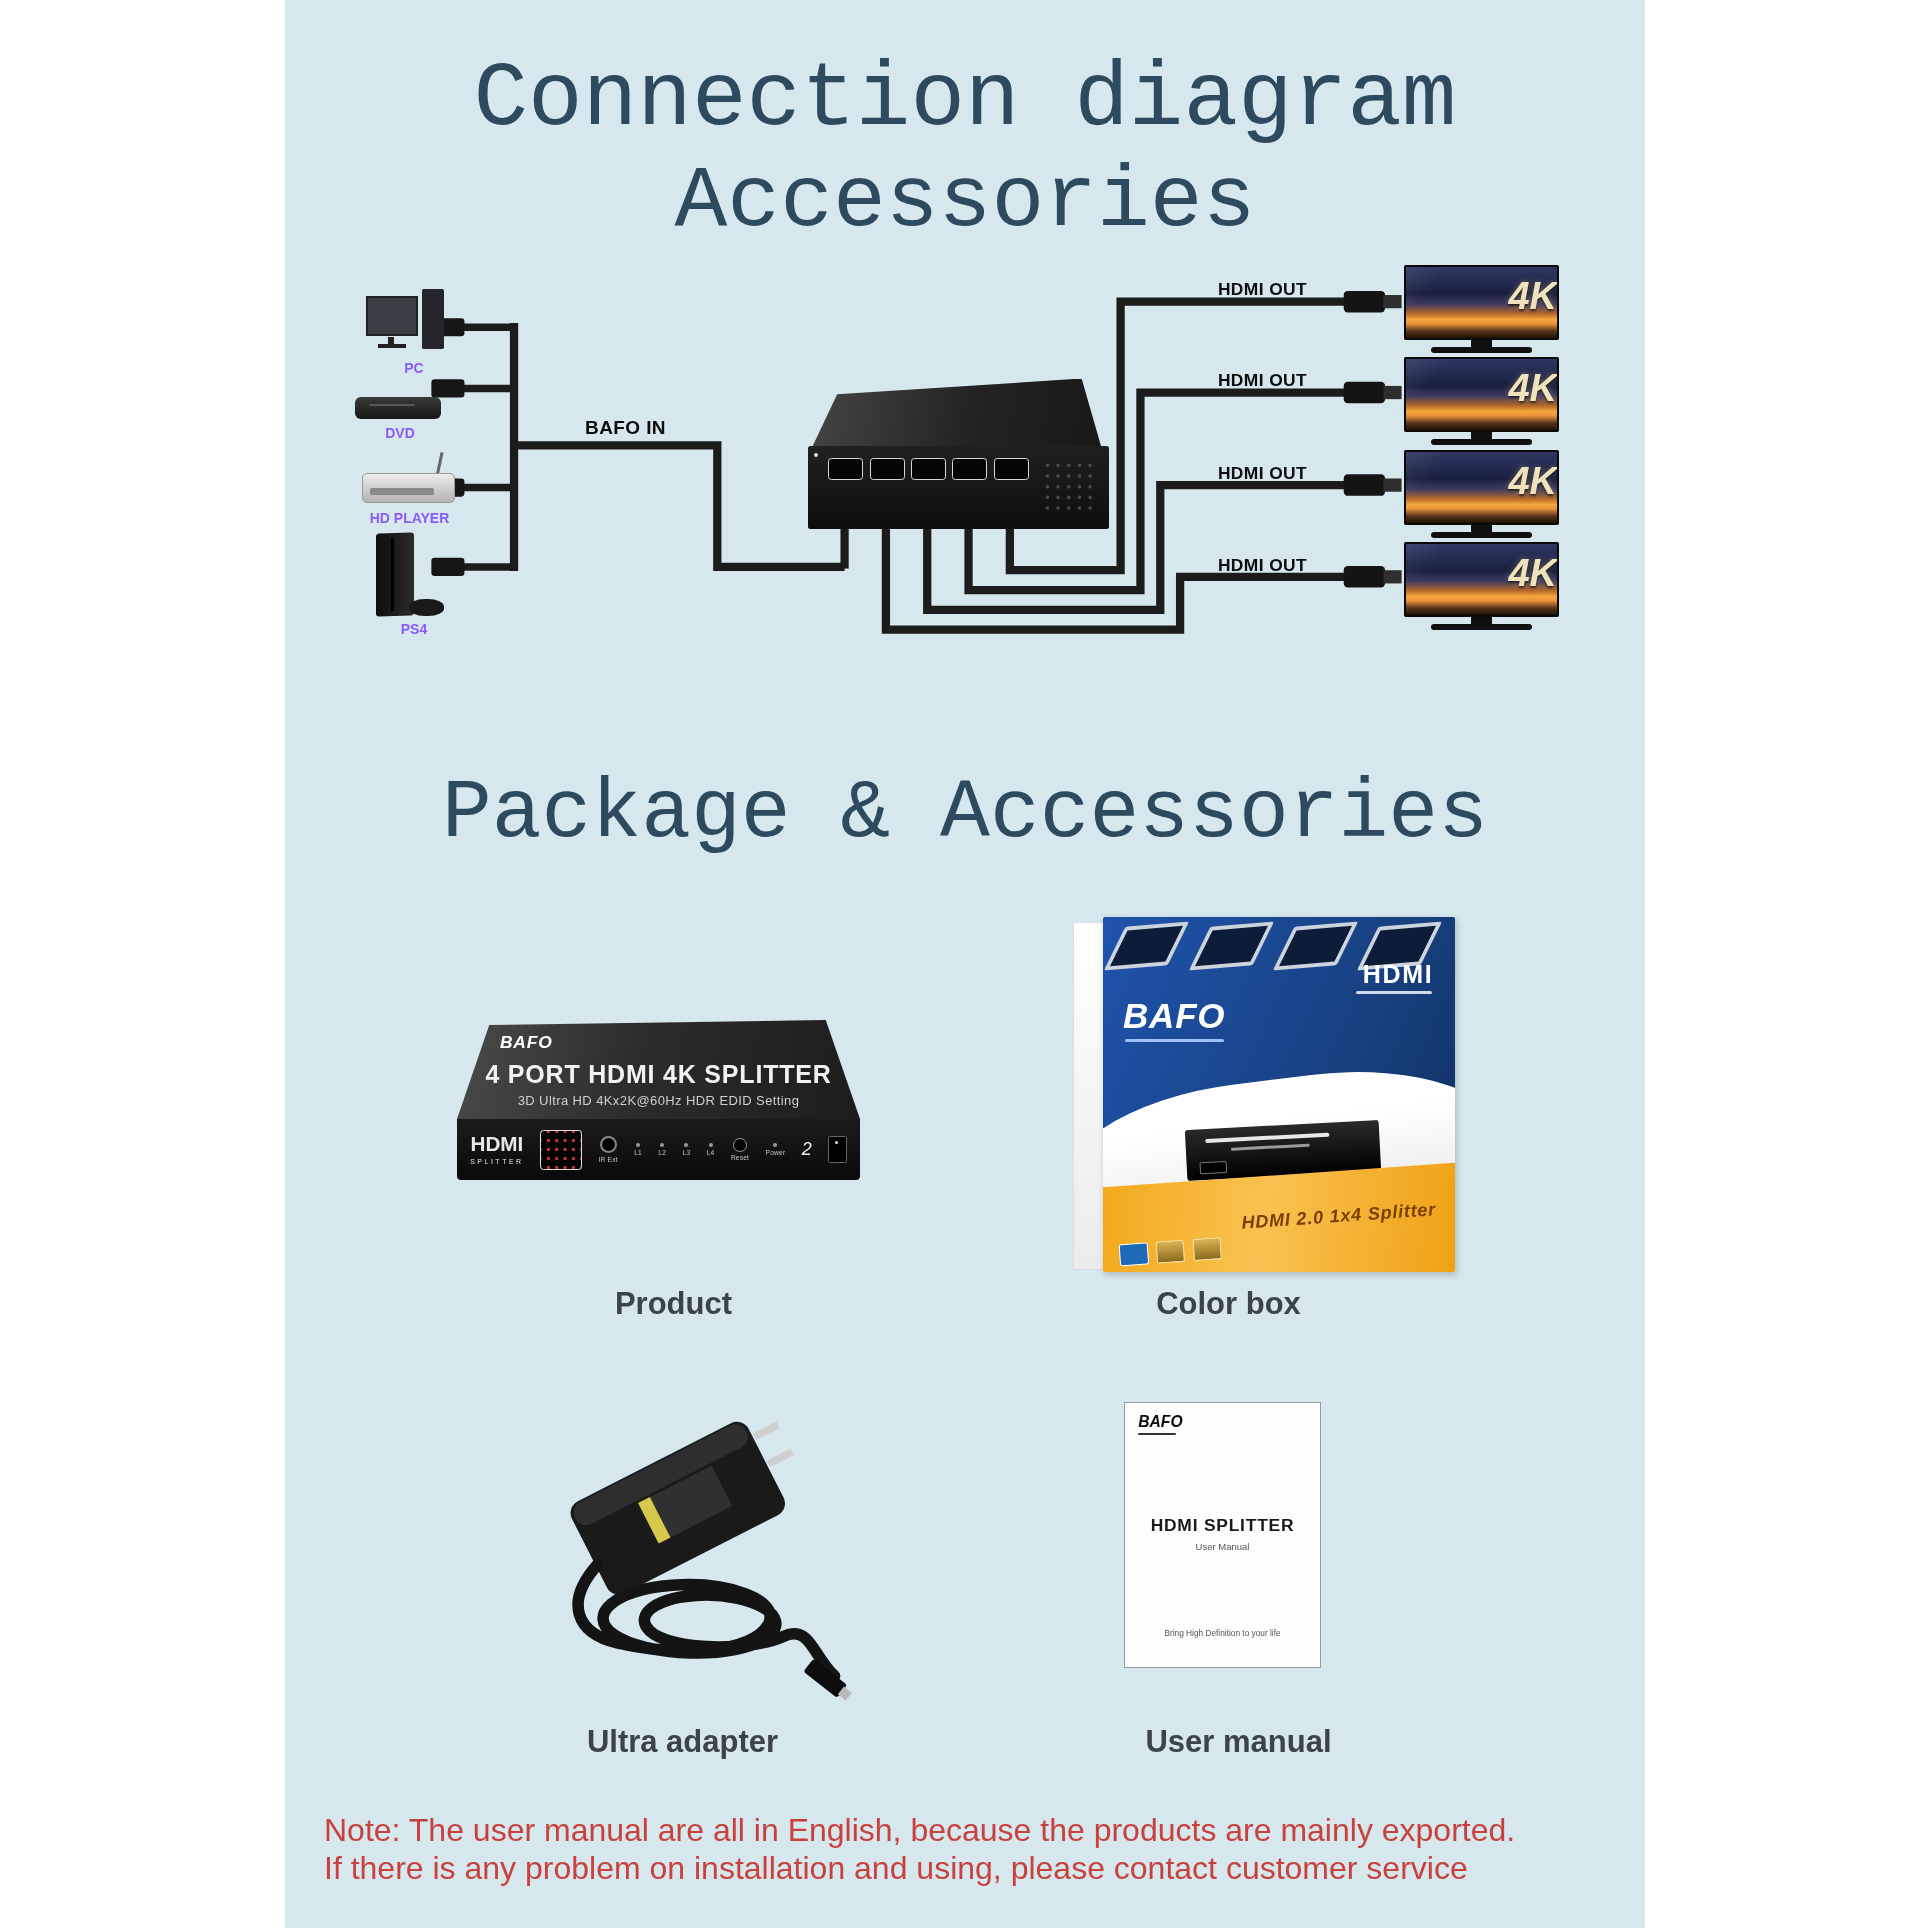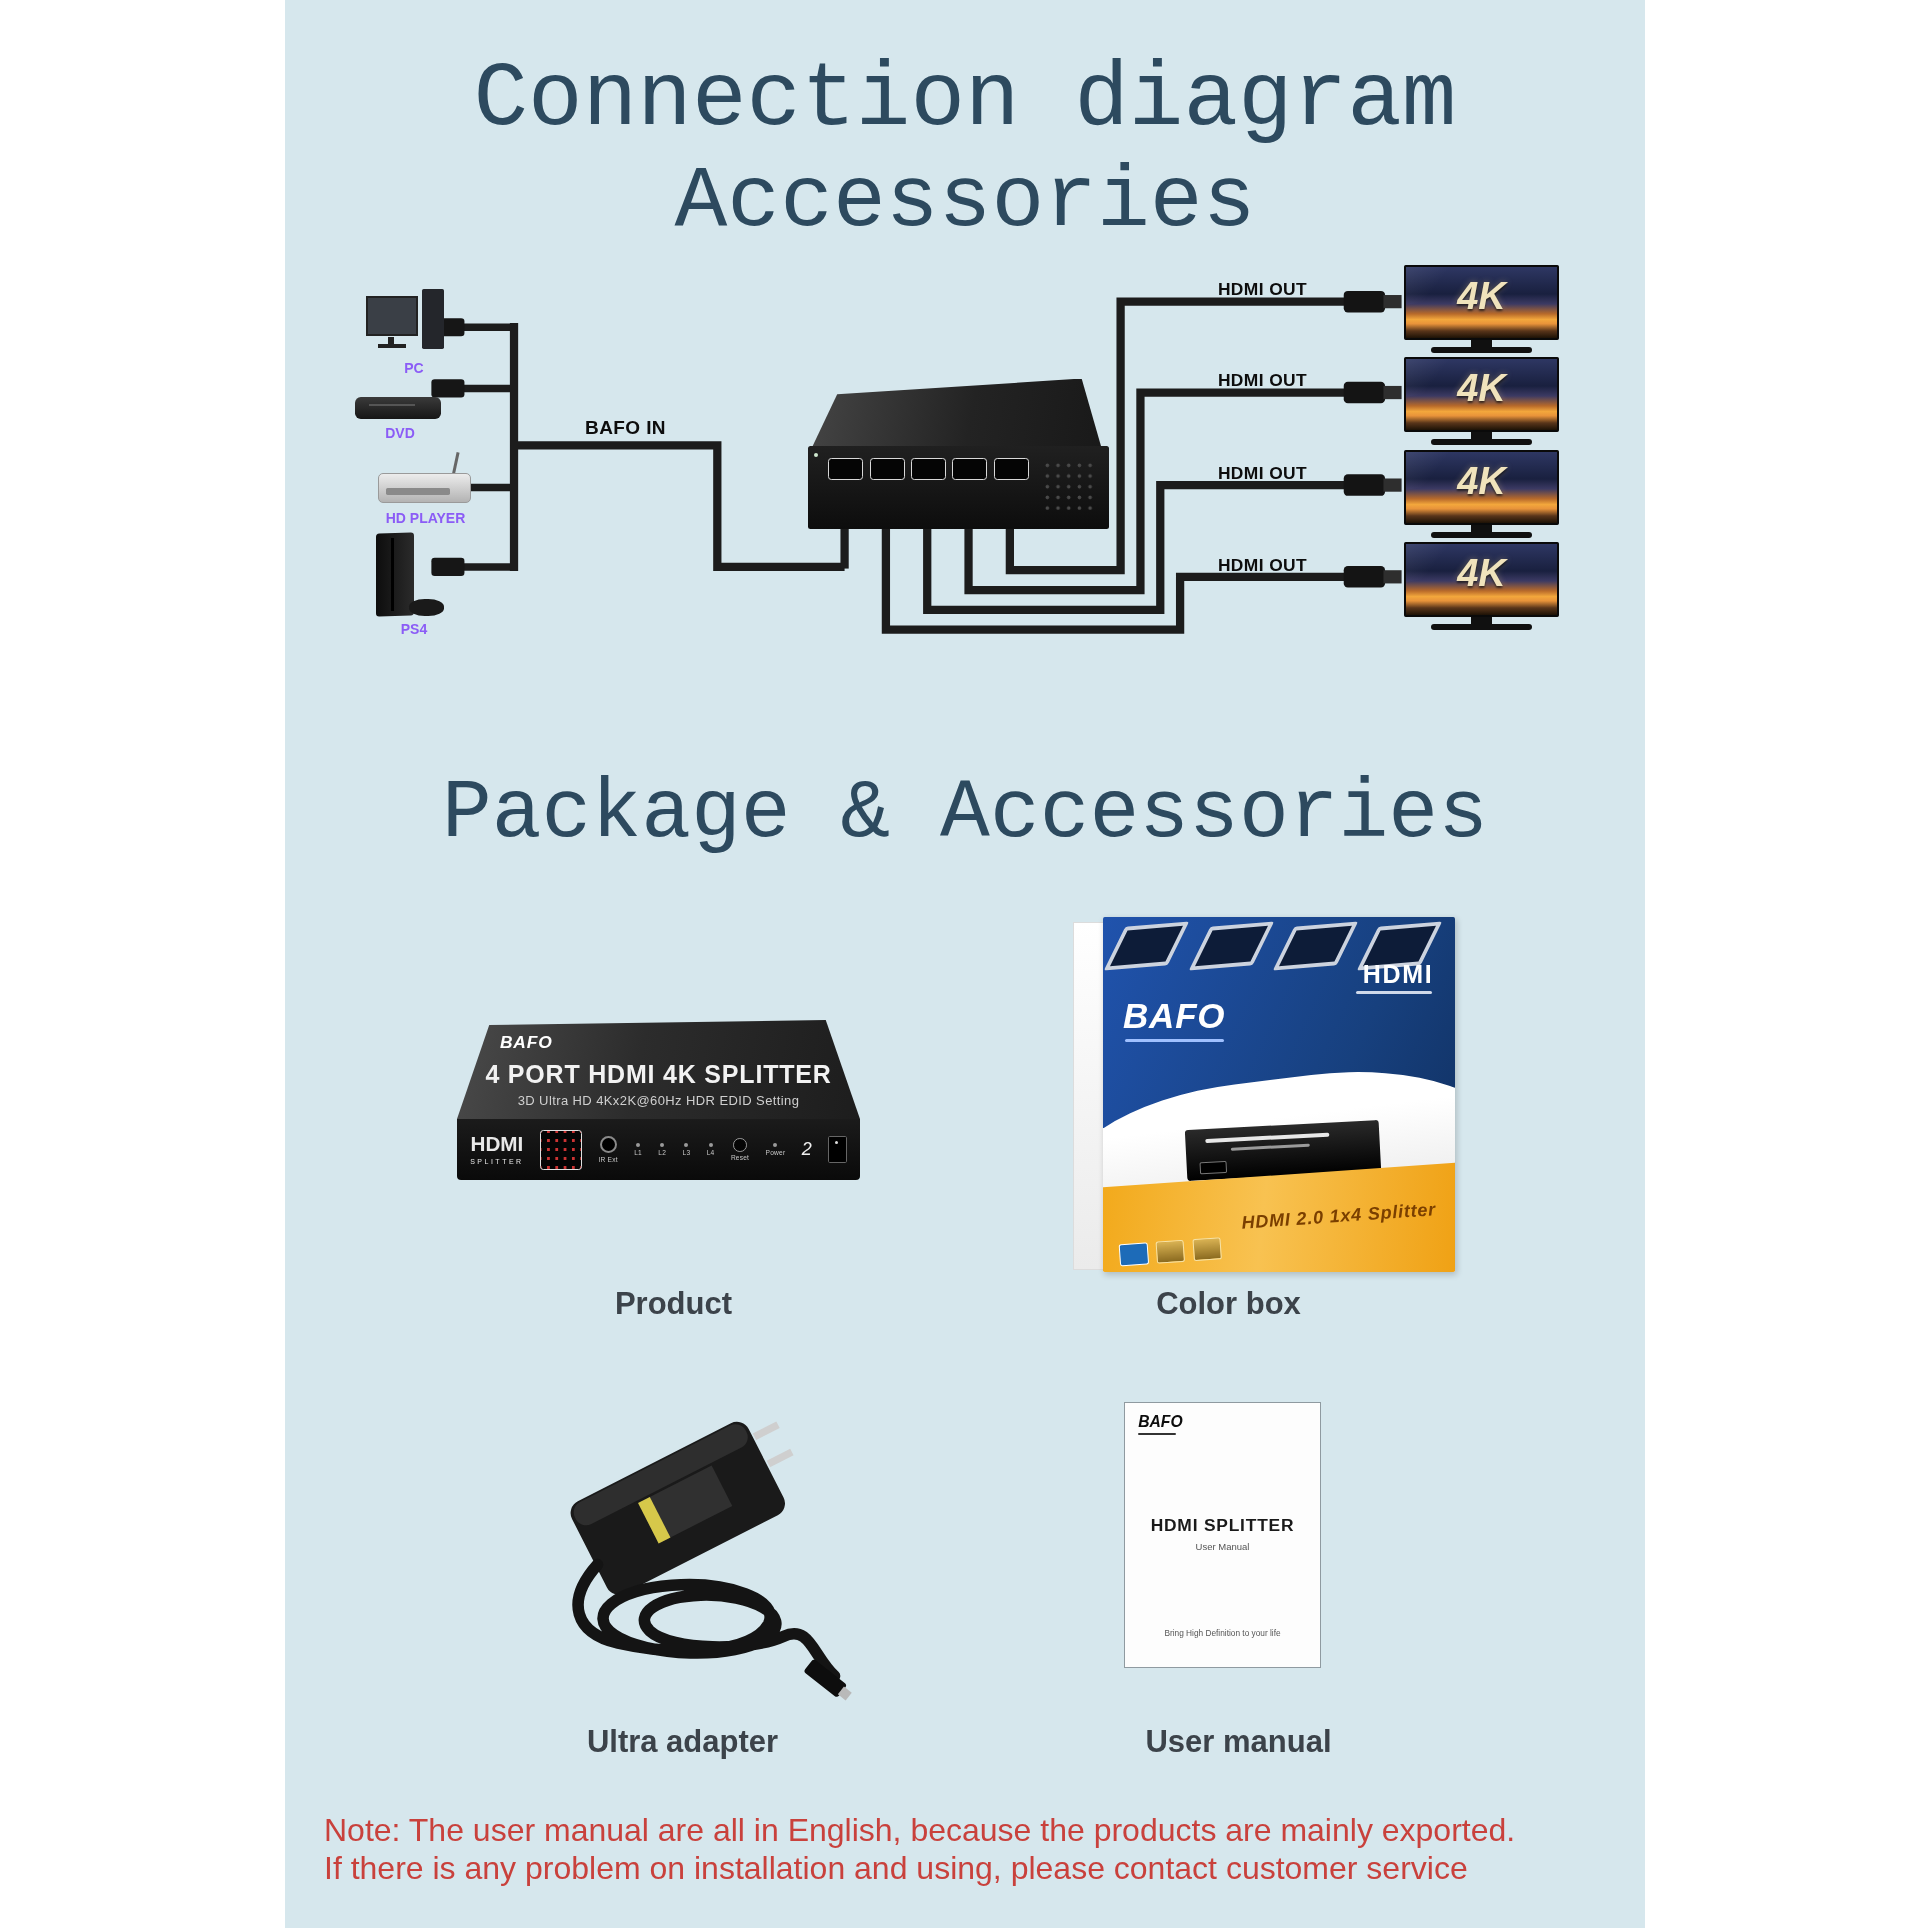--- a/index.html
+++ b/index.html
@@ -13,21 +13,21 @@
   .t2{top:152px;font-size:88px;}
   .heading{top:767px;font-size:83px;}
   svg.cables{position:absolute;left:0;top:0;pointer-events:none;}
   .srclabel{position:absolute;left:0;width:100%;text-align:center;font-size:14px;font-weight:700;color:#8b5cf6;}
   .netlabel{position:absolute;text-align:center;font-weight:800;color:#0d0d0d;letter-spacing:0.4px;}
   .tv{position:absolute;left:1404px;width:155px;}
   .tv .screen{border:2.5px solid #0a0a0a;border-radius:1.7px;height:71px;position:relative;overflow:hidden;
       background:linear-gradient(180deg,#2e3763 0%,#19203f 38%,#3c3a63 52%,#b86a2a 66%,#f3a73c 74%,#e8933a 80%,#59351a 90%,#1d1206 100%);}
   .tv .screen:before{content:"";position:absolute;left:-25px;top:-16.5px;width:99px;height:50px;
       background:linear-gradient(135deg,rgba(255,255,255,.14),rgba(255,255,255,0) 60%);transform:rotate(-8deg);}
-  .tv .badge{position:absolute;left:0;top:8.3px;width:100%;text-align:center;font-size:38px;font-weight:800;
+  .tv .badge{position:absolute;left:0;top:8.3px;width:100%;text-align:right;font-size:38px;font-weight:800;
       font-style:italic;color:#f0e3bc;text-shadow:0 1.7px 2.5px rgba(0,0,0,.65), 0 0 6.6px rgba(255,220,150,.35);}
   .tv .neck{margin:0 auto;width:21.5px;height:7.4px;background:#101010;}
   .tv .base{margin:0 auto;width:101px;height:5.8px;background:#101010;border-radius:3.3px;}
   .source{position:absolute;}
   
   .spl-top{position:absolute;left:5px;top:6.6px;width:291px;height:71px;
       clip-path:polygon(9% 22%, 93% 0%, 100% 100%, 0% 100%);
       background:linear-gradient(100deg,#454545 0%,#232323 55%,#191919 100%);}
   .spl-front{position:absolute;left:1.7px;top:74px;width:301px;height:83px;border-radius:2.5px;
       background:linear-gradient(180deg,#202020,#0d0d0d);}
@@ -122,21 +122,21 @@
     <div class="abs" style="left:56px;top:0;width:21.5px;height:60px;background:#24262b;border-radius:1.7px;"></div>
     <div class="srclabel" style="top:71px;">PC</div>
   </div>
 
   <div class="source" style="left:352px;top:392px;width:96px;height:48px;">
     <div class="abs" style="left:3.3px;top:5px;width:86px;height:21.5px;border-radius:5.8px;background:linear-gradient(180deg,#3a3a3a,#161616);"></div>
     <div class="abs" style="left:16.5px;top:11.6px;width:46px;height:2.5px;background:#555;"></div>
     <div class="srclabel" style="top:33px;">DVD</div>
   </div>
 
-  <div class="source" style="left:376px;top:450px;width:99px;height:76px;">
+  <div class="source" style="left:360px;top:450px;width:99px;height:76px;">
     <div class="abs" style="left:78px;top:1.7px;width:2.5px;height:25px;background:#666;transform:rotate(12deg);"></div>
     <div class="abs" style="left:1.7px;top:23px;width:91px;height:28px;border:0.8px solid #9a9a9a;border-radius:5px;background:linear-gradient(180deg,#ececec,#b3b3b3);"></div>
     <div class="abs" style="left:10px;top:38px;width:64px;height:6.6px;background:#8a8a8a;border-radius:1.7px;"></div>
     <div class="srclabel" style="top:60px;">HD PLAYER</div>
   </div>
 
   <div class="source" style="left:366px;top:533px;width:96px;height:101px;">
     <div class="abs" style="left:10px;top:0;width:38px;height:83px;border-radius:3.3px;transform:skewY(-2deg);background:linear-gradient(90deg,#0d0d0d,#2b2b2b);"></div>
     <div class="abs" style="left:25px;top:5px;width:2.5px;height:73px;background:#000;"></div>
     <div class="abs" style="left:43px;top:66px;width:35px;height:16.5px;border-radius:45%;background:#1a1a1a;"></div>

